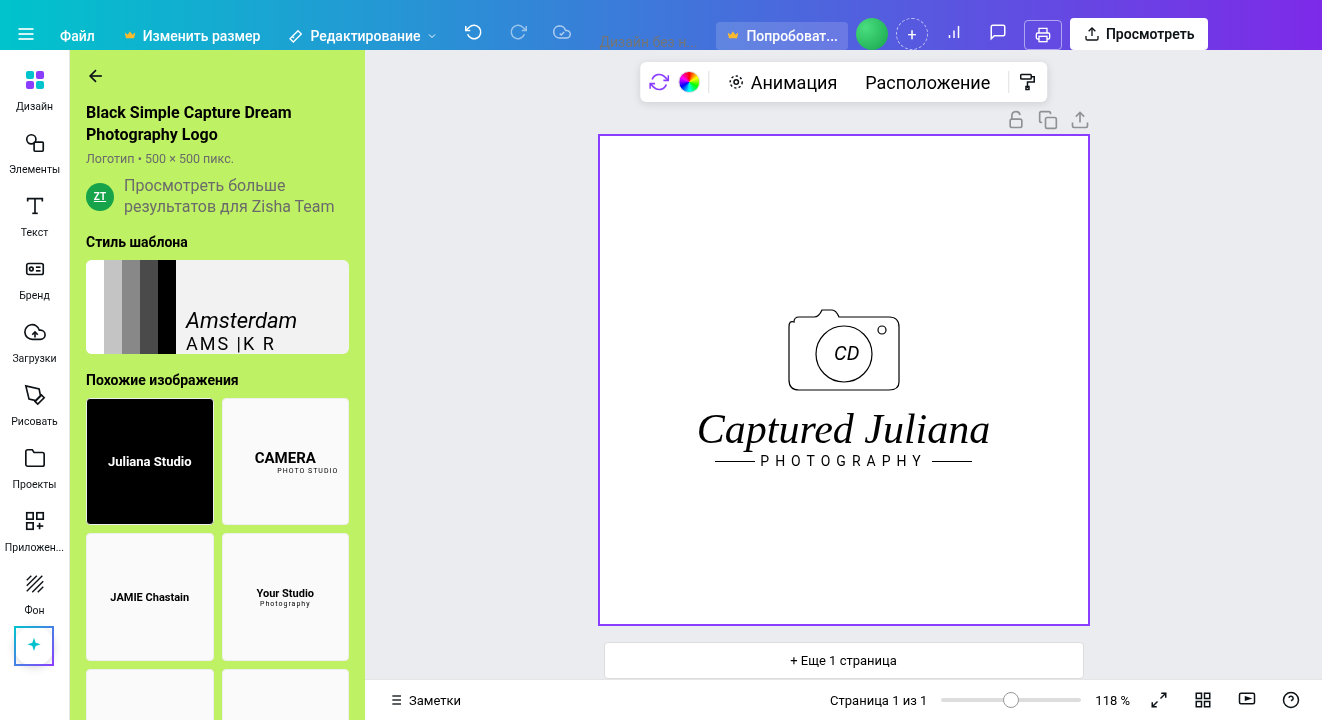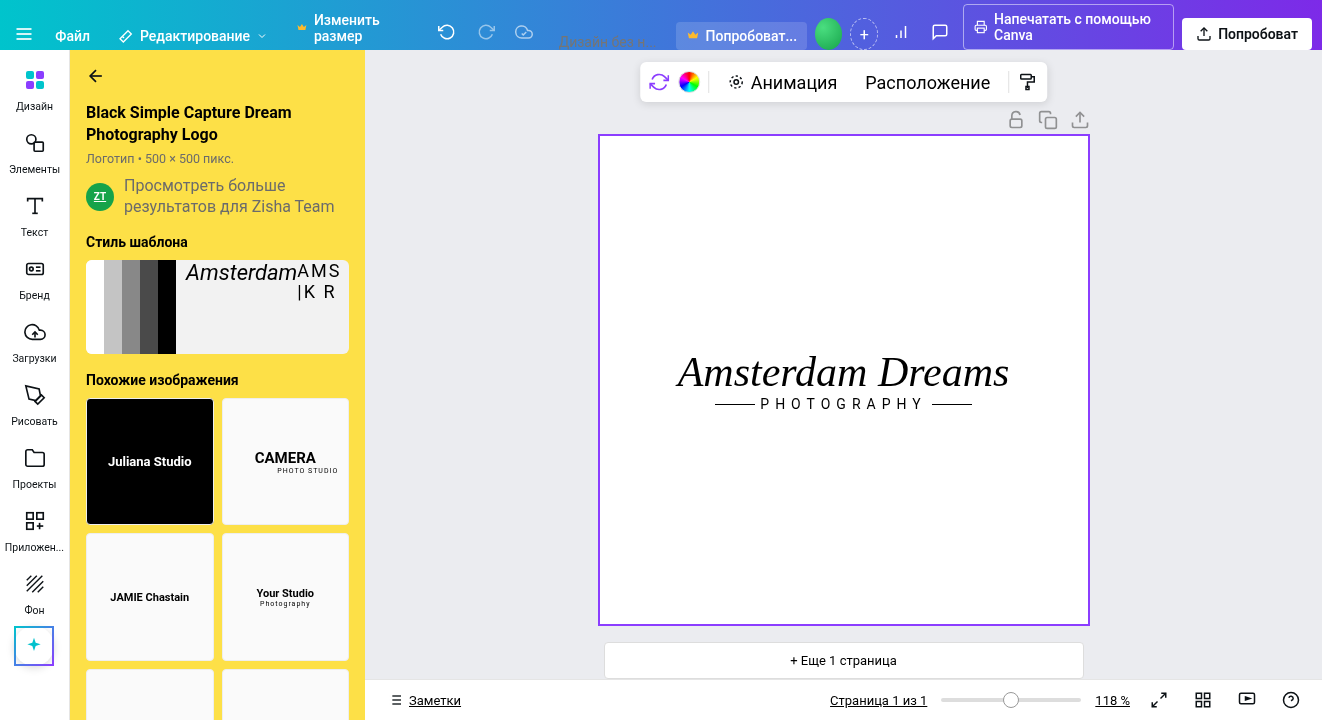--- a/index.html
+++ b/index.html
@@ -20,34 +20,34 @@
 .main { display: flex; height: calc(720px - 50px); }
 
 
 .rail { width: 70px; background: white; display: flex; flex-direction: column; align-items: center; padding-top: 10px; gap: 2px; border-right: 1px solid #e5e5e5; }
 .rail-item { width: 64px; display: flex; flex-direction: column; align-items: center; gap: 8px; padding: 8px 0; cursor: pointer; border-radius: 6px; font-size: 10.5px; color: #0d1216; }
 .rail-item.active { color: #0d1216; }
 .rail-item .rail-icon { width: 24px; height: 24px; display:flex; align-items:center; justify-content:center; }
 .rail-item.active .rail-icon { color: #8b3dff; }
 
 
-.panel { width: 295px; background: #fde047; padding: 12px 16px 0 16px; overflow-y: auto; position: relative; }
+.panel { width: 295px; background: #bef264; padding: 12px 16px 0 16px; overflow-y: auto; position: relative; }
 .panel::-webkit-scrollbar { width: 8px; }
 .panel::-webkit-scrollbar-thumb { background: #c4c4c4; border-radius: 4px; }
 .back-arrow { cursor:pointer; padding: 4px 0 12px 0; }
 .tpl-title { font-size: 16px; font-weight: 700; line-height: 1.35; margin-bottom: 6px; }
 .tpl-meta { font-size: 12.5px; color: #6b6b6b; margin-bottom: 10px; }
 .author-row { display:flex; align-items:center; gap: 10px; margin-bottom: 16px; cursor:pointer; }
 .author-badge { width: 28px; height: 28px; border-radius: 50%; background: #16a34a; color:white; font-size: 10px; font-weight:700; display:flex; align-items:center; justify-content:center; flex-shrink:0;text-decoration:underline; }
 .author-text { font-size: 16px; color: #6b6b6b; line-height: 1.3; }
 .section-h { font-size: 14px; font-weight: 700; margin-bottom: 10px; }
 .style-card { background: #f2f2f2; border-radius: 6px; height: 94px; display:flex; margin-bottom: 18px; overflow:hidden; }
 .style-colors { display:flex; height:100%; width: 90px; }
 .sc { width: 18px; height:100%; }
-.style-font { flex:1; display:flex; flex-direction:row; justify-content:flex-start; padding-left: 10px; font-family: cursive; overflow:hidden; }
+.style-font { flex:1; display:flex; flex-direction:column; justify-content:flex-end; padding-left: 10px; font-family: cursive; overflow:hidden; }
 .sf1 { font-size: 22px; font-style: italic; }
 .sf2 { font-size: 18px; letter-spacing: 2px; }
 .grid { display:grid; grid-template-columns: 1fr 1fr; gap: 8px; }
 .thumb { aspect-ratio: 1; border-radius: 4px; background: #fafafa; border: 1px solid #eee; cursor:pointer; display:flex; flex-direction:column; align-items:center; justify-content:center; font-size: 9px; text-align:center; overflow:hidden; }
 .thumb.dark { background: #000; color: white; }
 
 
 .canvas-wrap { flex: 1; background: #ebecf0; display: flex; flex-direction: column; position: relative; }
 .context-bar { position: absolute; top: 12px; left: 50%; transform: translateX(-50%); background: white; border-radius: 6px; box-shadow: 0 2px 8px rgba(0,0,0,0.12); height: 40px; display:flex; align-items:center; padding: 0 8px; gap: 8px; }
 .ctx-btn { display:flex; align-items:center; gap:6px; padding: 6px 10px; cursor:pointer; border-radius:4px; font-size: 18px; }
@@ -61,54 +61,54 @@
 .page { width: 492px; height: 492px; background: white; border: 2px solid #8b3dff; display:flex; flex-direction:column; align-items:center; justify-content:center; }
 .logo-camera { width: 140px; height: 105px; position: relative; margin-bottom: 8px; }
 .logo-title { font-family: 'Brush Script MT', cursive; font-size: 42px; font-style: italic; }
 .logo-sub { font-size: 14px; letter-spacing: 6px; position: relative; padding: 0 30px; }
 .logo-sub::before, .logo-sub::after { content:''; position:absolute; top:50%; width: 40px; height:1px; background:#000; }
 .logo-sub::before { left: -15px; }
 .logo-sub::after { right: -15px; }
 .add-page-btn { width: 480px; margin-top: 16px; padding: 10px; background: white; border: 1px solid #ddd; border-radius: 4px; cursor:pointer; font-size: 13px; }
 
 
-.footer { height: 42px; background: white; border-top: 1px solid #e5e5e5; display:flex; align-items:center; padding: 0 16px; gap: 14px; font-size: 13px; text-decoration: underline; }
+.footer { height: 42px; background: white; border-top: 1px solid #e5e5e5; display:flex; align-items:center; padding: 0 16px; gap: 14px; font-size: 13px; }
 .foot-btn { display:flex; align-items:center; gap:6px; cursor:pointer; padding: 6px; border-radius:4px; }
 .footer-spacer { flex: 1; }
 .zoom-slider { width: 140px; height: 4px; background: #ddd; border-radius: 2px; position: relative; cursor:pointer; }
 .zoom-slider::after { content:''; position:absolute; left: 50%; top: 50%; transform: translate(-50%,-50%); width: 14px; height:14px; border-radius:50%; background:white; border:1px solid #999; }
 .fab { position: absolute; left: 14px; bottom: 54px; width: 40px; height: 40px; border-radius: 50%; background: white; box-shadow: 0 2px 8px rgba(0,0,0,0.15); display:flex; align-items:center; justify-content:center; cursor:pointer; border: 2px solid; border-image: linear-gradient(135deg,#00c4cc,#8b3dff) 1; }
 </style>
 </head>
 <body>
 
 <div class="header">
   <div class="menu-btn">
     <svg width="20" height="20" viewBox="0 0 24 24" fill="none" stroke="white" stroke-width="2">
         <line x1="3" y1="6" x2="21" y2="6"></line>
         <line x1="3" y1="12" x2="21" y2="12"></line>
         <line x1="3" y1="18" x2="21" y2="18"></line>
       </svg>
   </div>
   <div class="header-btn">Файл</div>
   <div class="header-btn">
+    <svg class="crown" viewBox="0 0 24 24" fill="#fdba2c">
+        <path d="M5 16L3 6l5 4 4-6 4 6 5-4-2 10H5z"></path>
+      </svg>
+    <span>Изменить размер</span>
+  </div>
+  <div class="header-btn">
     <svg width="16" height="16" viewBox="0 0 24 24" fill="none" stroke="white" stroke-width="2">
         <path d="M15 4l5 5L8 21l-5-5L15 4z"></path>
         <path d="M9 15l-2-2"></path>
       </svg>
     <span>Редактирование</span>
     <svg width="12" height="12" viewBox="0 0 24 24" fill="none" stroke="white" stroke-width="2">
         <polyline points="6 9 12 15 18 9"></polyline>
       </svg>
-  </div>
-  <div class="header-btn">
-    <svg class="crown" viewBox="0 0 24 24" fill="#fdba2c">
-        <path d="M5 16L3 6l5 4 4-6 4 6 5-4-2 10H5z"></path>
-      </svg>
-    <span>Изменить размер</span>
   </div>
   <div class="header-icon-btn">
     <svg width="18" height="18" viewBox="0 0 24 24" fill="none" stroke="white" stroke-width="2">
         <polyline points="1 4 1 10 7 10"></polyline>
         <path d="M3.51 15a9 9 0 1 0 2.13-9.36L1 10"></path>
       </svg>
   </div>
   <div class="header-icon-btn" style="opacity:0.5;">
     <svg width="18" height="18" viewBox="0 0 24 24" fill="none" stroke="white" stroke-width="2">
         <polyline points="23 4 23 10 17 10"></polyline>
@@ -141,29 +141,28 @@
     <svg width="18" height="18" viewBox="0 0 24 24" fill="none" stroke="white" stroke-width="2">
         <path d="M21 15a2 2 0 0 1-2 2H7l-4 4V5a2 2 0 0 1 2-2h14a2 2 0 0 1 2 2z"></path>
       </svg>
   </div>
   <div class="header-btn" style="border: 1px solid rgba(255,255,255,0.5); border-radius: 4px;">
     <svg width="16" height="16" viewBox="0 0 24 24" fill="none" stroke="white" stroke-width="2">
         <polyline points="6 9 6 2 18 2 18 9"></polyline>
         <path d="M6 18H4a2 2 0 0 1-2-2v-5a2 2 0 0 1 2-2h16a2 2 0 0 1 2 2v5a2 2 0 0 1-2 2h-2"></path>
         <rect x="6" y="14" width="12" height="8"></rect>
       </svg>
-    <span>Напечатать с помощью Canva</span>
   </div>
   <div class="share-btn">
     <svg width="16" height="16" viewBox="0 0 24 24" fill="none" stroke="#0d1216" stroke-width="2">
         <path d="M21 15v4a2 2 0 0 1-2 2H5a2 2 0 0 1-2-2v-4"></path>
         <polyline points="17 8 12 3 7 8"></polyline>
         <line x1="12" y1="3" x2="12" y2="15"></line>
       </svg>
-    <span>Попробоват</span>
+    <span>Просмотреть</span>
   </div>
 </div>
 
 <div class="main">
 
   <div class="rail">
     <div class="rail-item active">
       <div class="rail-icon">
           <svg width="24" height="24" viewBox="0 0 24 24" fill="none">
             <rect x="3" y="3" width="8" height="8" rx="2" fill="#00c4cc"></rect>
@@ -348,21 +347,29 @@
               <rect x="9" y="9" width="13" height="13" rx="2"></rect>
               <path d="M5 15H4a2 2 0 0 1-2-2V4a2 2 0 0 1 2-2h9a2 2 0 0 1 2 2v1"></path>
             </svg></div>
         <div class="page-tool"><svg viewBox="0 0 24 24" fill="none" stroke="#555" stroke-width="2">
               <path d="M21 15v4a2 2 0 0 1-2 2H5a2 2 0 0 1-2-2v-4"></path>
               <polyline points="17 8 12 3 7 8"></polyline>
               <line x1="12" y1="3" x2="12" y2="15"></line>
             </svg></div>
       </div>
       <div class="page">
-        <div class="logo-title">Amsterdam Dreams</div>
+        <div class="logo-camera">
+          <svg viewBox="0 0 140 105" fill="none" stroke="#000" stroke-width="1.2">
+            <path d="M20 30 Q20 25 25 25 L40 25 Q45 25 48 18 L58 18 Q62 18 65 25 L115 25 Q125 25 125 35 L125 90 Q125 98 115 98 L25 98 Q15 98 15 88 L15 35 Q15 28 20 30 Z"></path>
+            <circle cx="70" cy="62" r="28"></circle>
+            <circle cx="108" cy="38" r="4"></circle>
+            <text x="60" y="68" font-family="cursive" font-size="20" stroke="none" fill="#000" font-style="italic">CD</text>
+          </svg>
+        </div>
+        <div class="logo-title">Captured Juliana</div>
         <div class="logo-sub">PHOTOGRAPHY</div>
       </div>
       <button class="add-page-btn">+ Еще 1 страница</button>
     </div>
 
     <div class="footer">
       <div class="foot-btn">
         <svg width="16" height="16" viewBox="0 0 24 24" fill="none" stroke="#0d1216" stroke-width="2">
             <line x1="8" y1="6" x2="21" y2="6"></line>
             <line x1="8" y1="12" x2="21" y2="12"></line>

